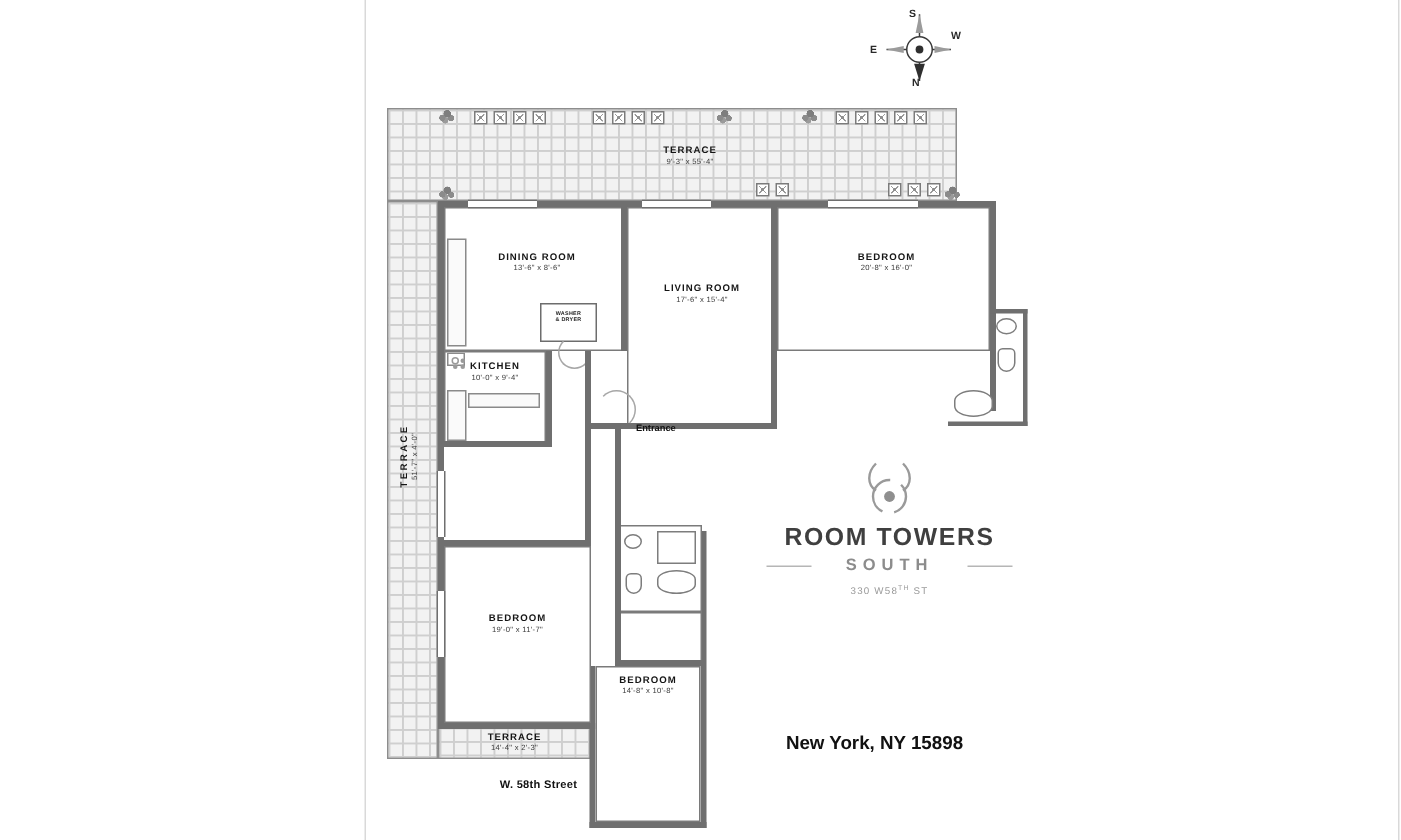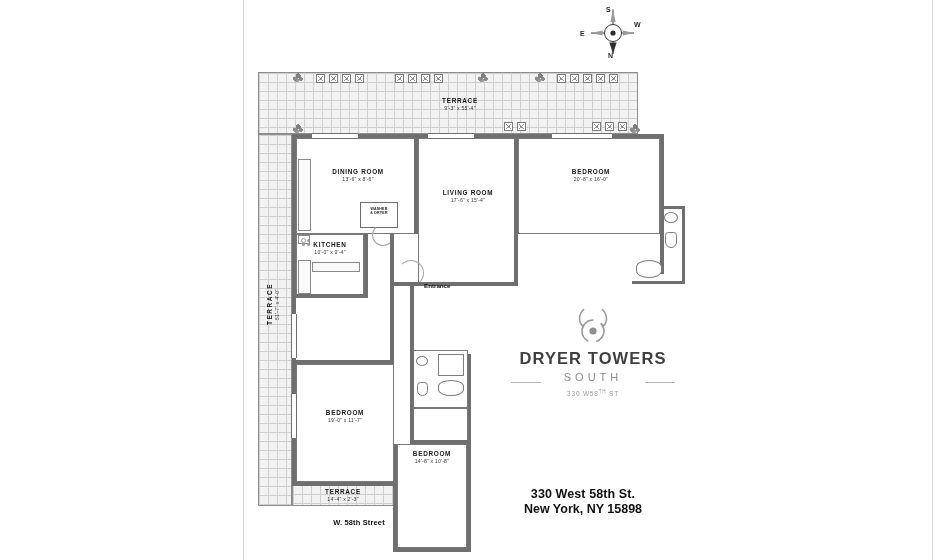--- a/index.html
+++ b/index.html
@@ -105,21 +105,21 @@
   }
   .win { position:absolute; background:#ffffff; border-top:1px solid #6f6f6f; border-bottom:1px solid #6f6f6f; }
 
   
   #logo { position:absolute; left:508px; top:305px; width:170px; height:110px; text-align:center; }
   #logo .mark { height:42px; }
   #logo .brand {
     font-size:16.5px; font-weight:bold; letter-spacing:1.1px; color:#3f3f3f;
     margin-top:2px;
   }
-  #logo .rulewrap { display:flex; align-items:flex-end; justify-content:center; gap:23px; margin-top:3px; }
+  #logo .rulewrap { display:flex; align-items:center; justify-content:center; gap:23px; margin-top:3px;font-weight:bold; }
   #logo .rule { width:30px; height:1px; background:#b6b6b6; }
   #logo .sub { font-size:11px; letter-spacing:4px; color:#8c8c8c; }
   #logo .addr { font-size:6.5px; letter-spacing:.8px; color:#9a9a9a; margin-top:6px; }
   #logo .addr sup { font-size:4.6px; }
 
   
   #title { position:absolute; left:483px; top:487px; width:200px; text-align:center; color:#111; }
   #title .l1 { font-size:12.5px; font-weight:bold; letter-spacing:.1px; }
   #title .l2 { font-size:12.5px; font-weight:bold; margin-top:1px; }
   #title .l3 { font-size:21px; font-weight:bold; margin-top:4px; letter-spacing:.4px; }
@@ -301,30 +301,29 @@
     <div class="mark">
       <svg width="58" height="42" viewBox="0 0 58 42">
         <g fill="none" stroke="#9a9a9a" stroke-width="1.6">
           <path d="M20 4 C14 10, 14 18, 20 22"></path>
           <path d="M38 4 C44 10, 44 18, 38 22"></path>
           <circle cx="29" cy="26" r="11" stroke-dasharray="30 8" stroke-dashoffset="16"></circle>
         </g>
         <circle cx="29" cy="26" r="3.6" fill="#8f8f8f"></circle>
       </svg>
     </div>
-    <div class="brand">DRYER TOWERS</div>
+    <div class="brand">ROOM TOWERS</div>
     <div class="rulewrap">
       <span class="rule"></span>
       <span class="sub">SOUTH</span>
       <span class="rule"></span>
     </div>
     <div class="addr">
       <span>330 W58</span><sup>TH</sup><span> ST</span>
     </div>
   </div>
 
   <div id="title">
-    <div class="l1">330 West 58th St.</div>
     <div class="l2">New York, NY 15898</div>
   </div>
 
   <div id="streetlabel">W. 58th Street</div>
 </div>
 
 </body></html>

